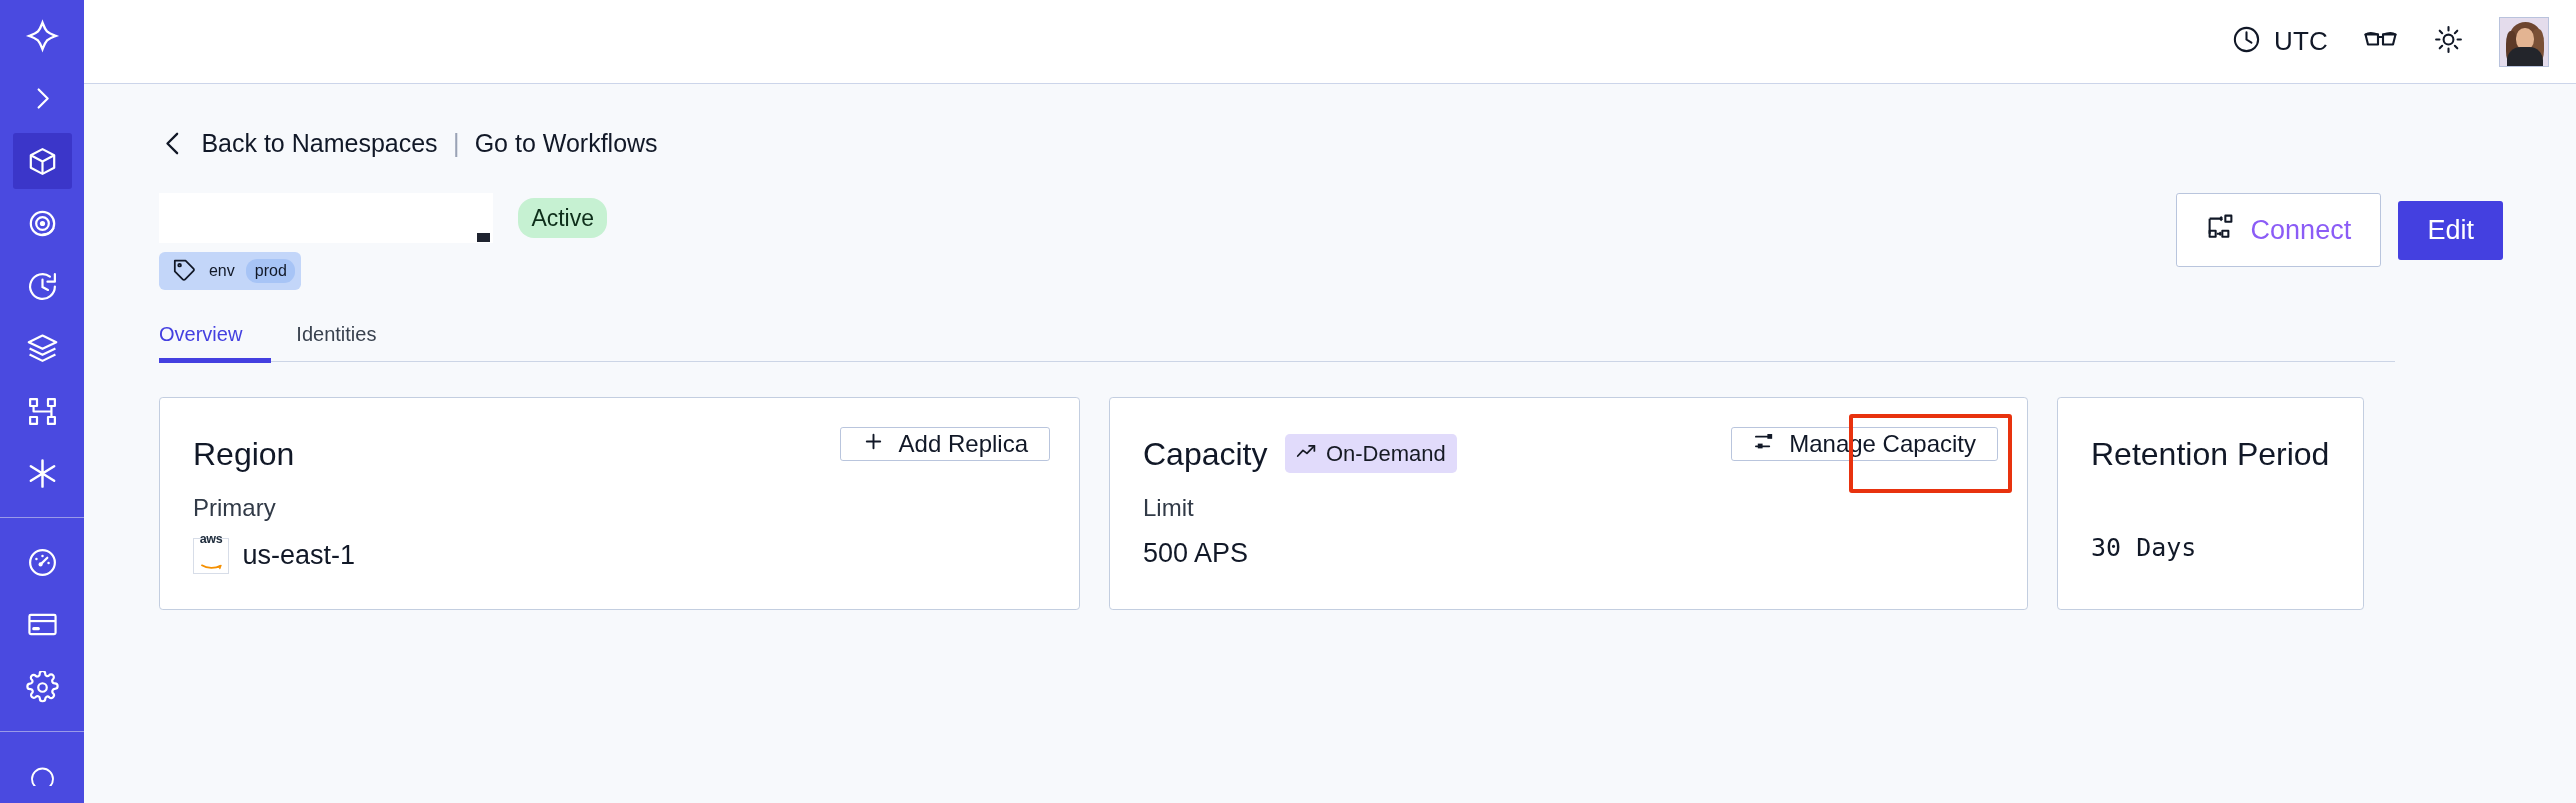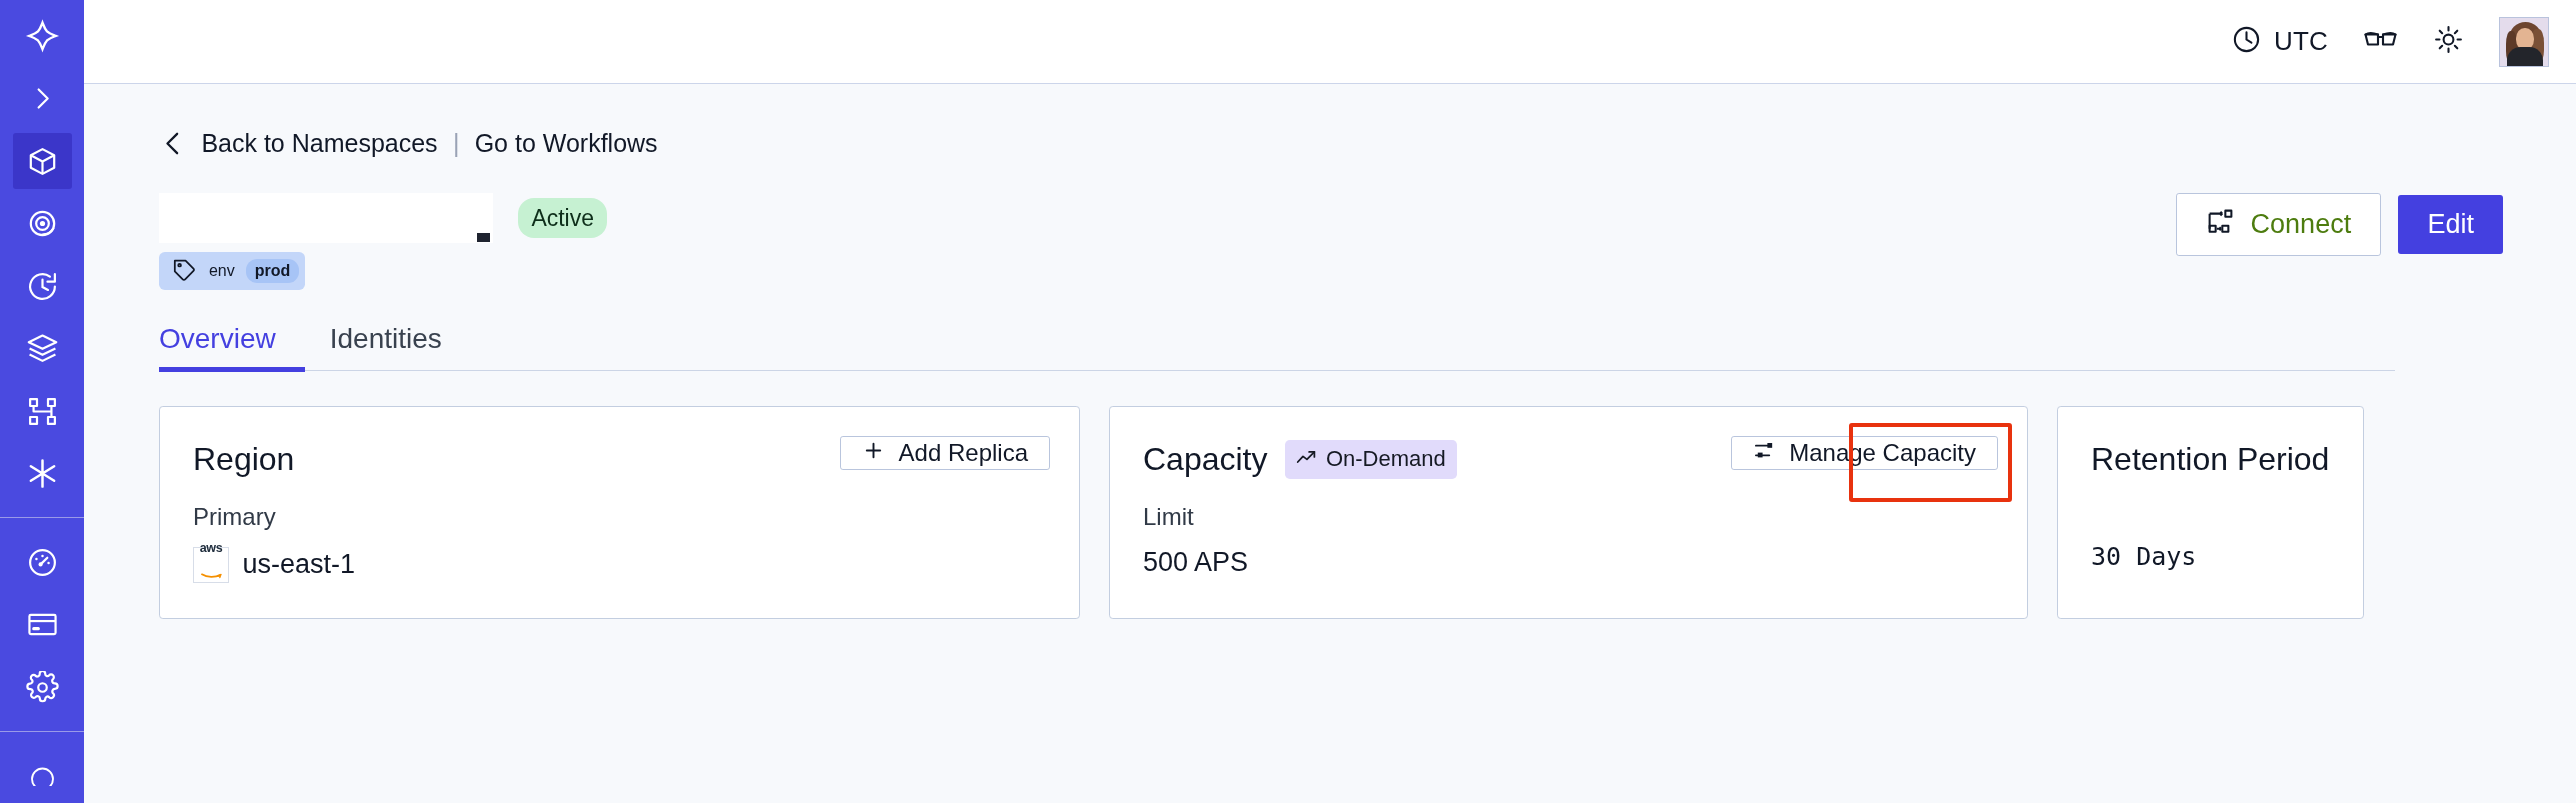--- a/index.html
+++ b/index.html
@@ -123,51 +123,50 @@
     position: absolute; right: 73px; top: 0;
     display: flex; align-items: center; gap: 17.3px;
   }
   .btn {
     display: flex; align-items: center; justify-content: center;
     gap: 15.3px; cursor: pointer;
     font-size: 27px;
   }
   .btn-connect {
     background: #ffffff; border: 1.9px solid #b9c5dd;
-    color: #4d7c0f; height: 63px; padding: 0 29px;
+    color: #8b5cf6; height: 74px; padding: 0 29px;
     border-radius: 2.9px;
     justify-content: center;
   }
   .btn-edit {
     background: #4440e0; color: #ffffff;
     height: 59px; padding: 0 29px;
     border: none; border-radius: 2.9px;
   }
 
   .tagchip {
     display: inline-flex; align-items: center; gap: 11.5px;
     background: #c3d6f9; border-radius: 5.8px;
     padding: 5.8px 5.8px 5.8px 13.4px;
     margin-top: 9px; height: 38px;
     font-size: 16px; color: #111827;
   }
   .tag-val {
     background: #a7c4f6; border-radius: 11px;
     padding: 2.9px 8.6px;
-    font-weight: bold;
   }
 
   .tabs {
     display: flex; align-items: flex-end; gap: 0;
     margin-top: 33px;
     width: 2236px;
     border-bottom: 1.9px solid #ccd5e6;
   }
   .tab {
-    font-size: 28px; color: #39424f;
+    font-size: 20px; color: #39424f;
     padding: 0 25px 15.3px 25px;
     cursor: pointer; position: relative;
   }
   .tab.active { color: #4440e0; }
   .tab.active::after {
     content: ""; position: absolute;
     left: 0; right: 0; bottom: -1.9px; height: 4.8px;
     background: #4440e0;
   }
   .tab.first { padding-left: 0; padding-right: 29px; }
@@ -180,21 +179,21 @@
   .card {
     background: #ffffff; border: 1.9px solid #c3cee0;
     border-radius: 3.8px;
     height: 213px; padding: 29px 29px 0 33px;
     position: relative;
   }
   .card-region { width: 921px; }
   .card-capacity { width: 919px; }
   .card-retention { width: 307px; }
   .card-head {
-    display: flex; align-items: center; gap: 17.3px;
+    display: flex; align-items: flex-end; gap: 17.3px;
     height: 46px;
   }
   .card-title { font-size: 32px; color: #111827; font-weight: 400; }
   .badge-ondemand {
     display: inline-flex; align-items: center; gap: 8.6px;
     background: #e1dbfb; color: #161a24;
     font-size: 22px; border-radius: 4.8px;
     padding: 6.7px 11.5px;
   }
   .card-action {

